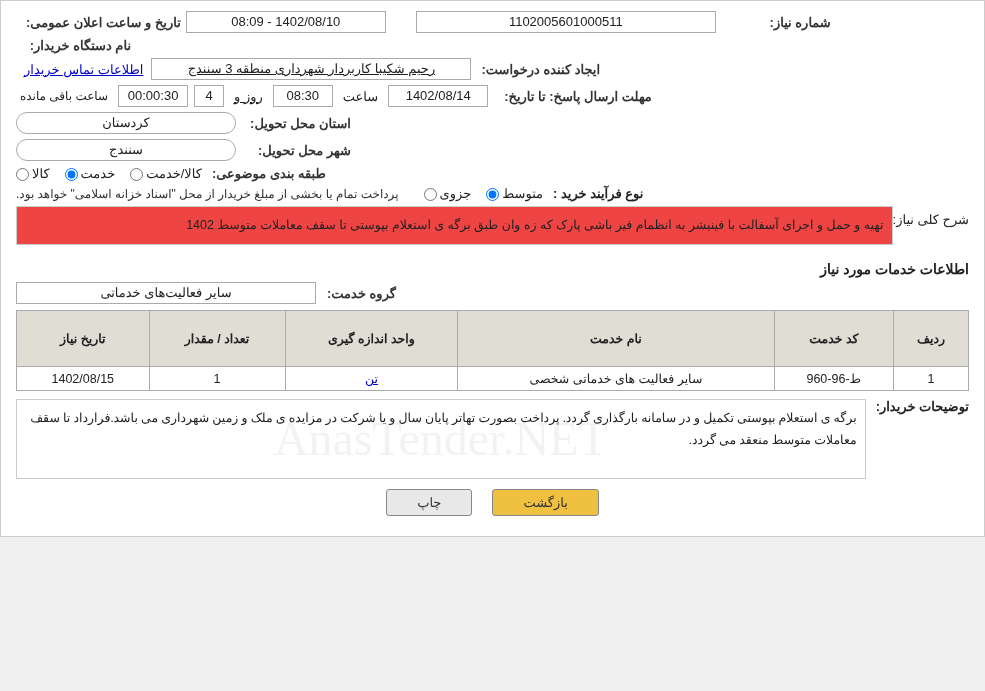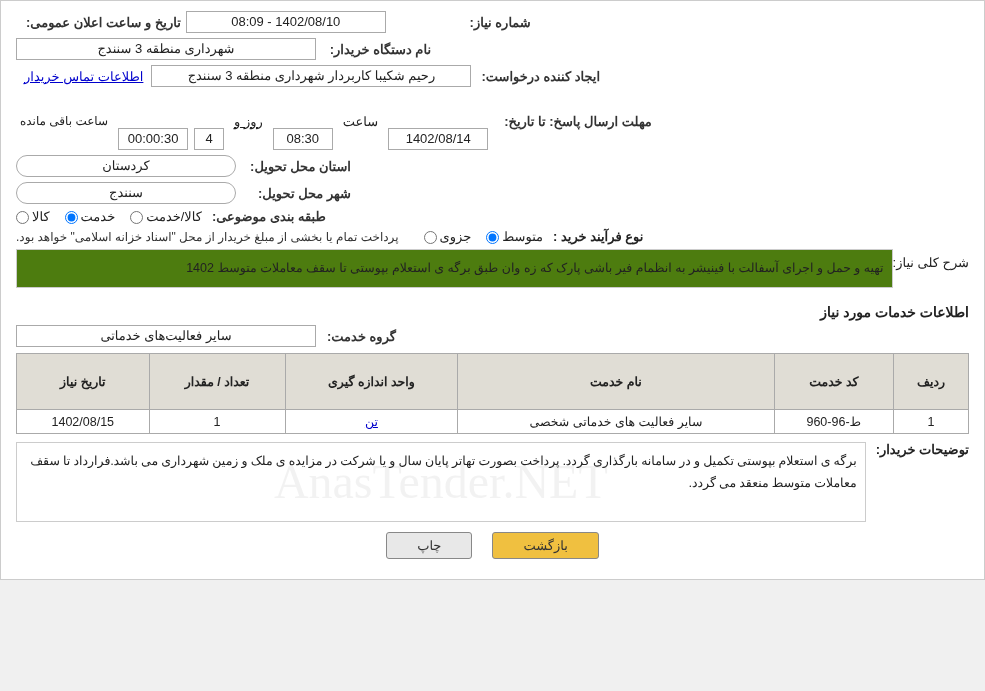--- a/index.html
+++ b/index.html
@@ -77,38 +77,37 @@
       color: #333;
       min-width: 120px;
       text-align: right;
     }
     .small-box {
       border: 1px solid #aaa;
       padding: 2px 5px;
       min-height: 22px;
       background: #fff;
       text-align: center;
-      margin-top: 36px;
     }
     .radio-group {
       display: flex;
       gap: 15px;
       align-items: center;
       direction: rtl;
     }
     .radio-item {
       display: flex;
       align-items: flex-end;
       gap: 3px;
     }
     .radio-item input { cursor: pointer; }
     .description-box {
       border: 1px solid #ccc;
       padding: 8px;
-      background: #4d7c0f;
+      background: #ef4444;
       line-height: 1.7;
       margin-bottom: 8px;
       font-size: 12.5px;
     }
     .services-title {
       font-weight: bold;
       font-size: 14px;
       margin: 8px 0 5px 0;
     }
     .services-table-section {
@@ -243,33 +242,33 @@
 </head>
 <body>
 
 <div class="page-wrapper">
 
 
   <div class="content">
 
     <div class="form-row">
       <div class="label">شماره نیاز:</div>
+      <div class="value-box wide">1102005601000511</div>
       <div style="width:30px;"></div>
       <div class="value-box" style="min-width:200px;">1402/08/10 - 08:09</div>
       <div class="label">تاریخ و ساعت اعلان عمومی:</div>
     </div>
 
     <div class="form-row">
       <div class="label">نام دستگاه خریدار:</div>
-      <div class="value-box wide">شهرداری منطقه 3 سنندج</div>
     </div>
 
     <div class="form-row">
       <div class="label">ایجاد کننده درخواست:</div>
-      <div class="value-box" style="min-width:320px;">رحیم شکیبا کاربردار شهرداری منطقه 3 سنندج</div>
+      <div class="value-box" style="min-width:320px;text-decoration:underline;">رحیم شکیبا کاربردار شهرداری منطقه 3 سنندج</div>
       <span class="link-text">اطلاعات تماس خریدار</span>
     </div>
 
     <div class="date-time-row">
       <div class="label">مهلت ارسال پاسخ: تا تاریخ:</div>
       <div class="small-box" style="min-width:100px;">1402/08/14</div>
       <span style="padding:0 4px;">ساعت</span>
       <div class="small-box" style="min-width:60px;">08:30</div>
       <span style="padding:0 4px;text-decoration:underline;">روز و</span>
       <div class="small-box" style="min-width:30px;">4</div>

